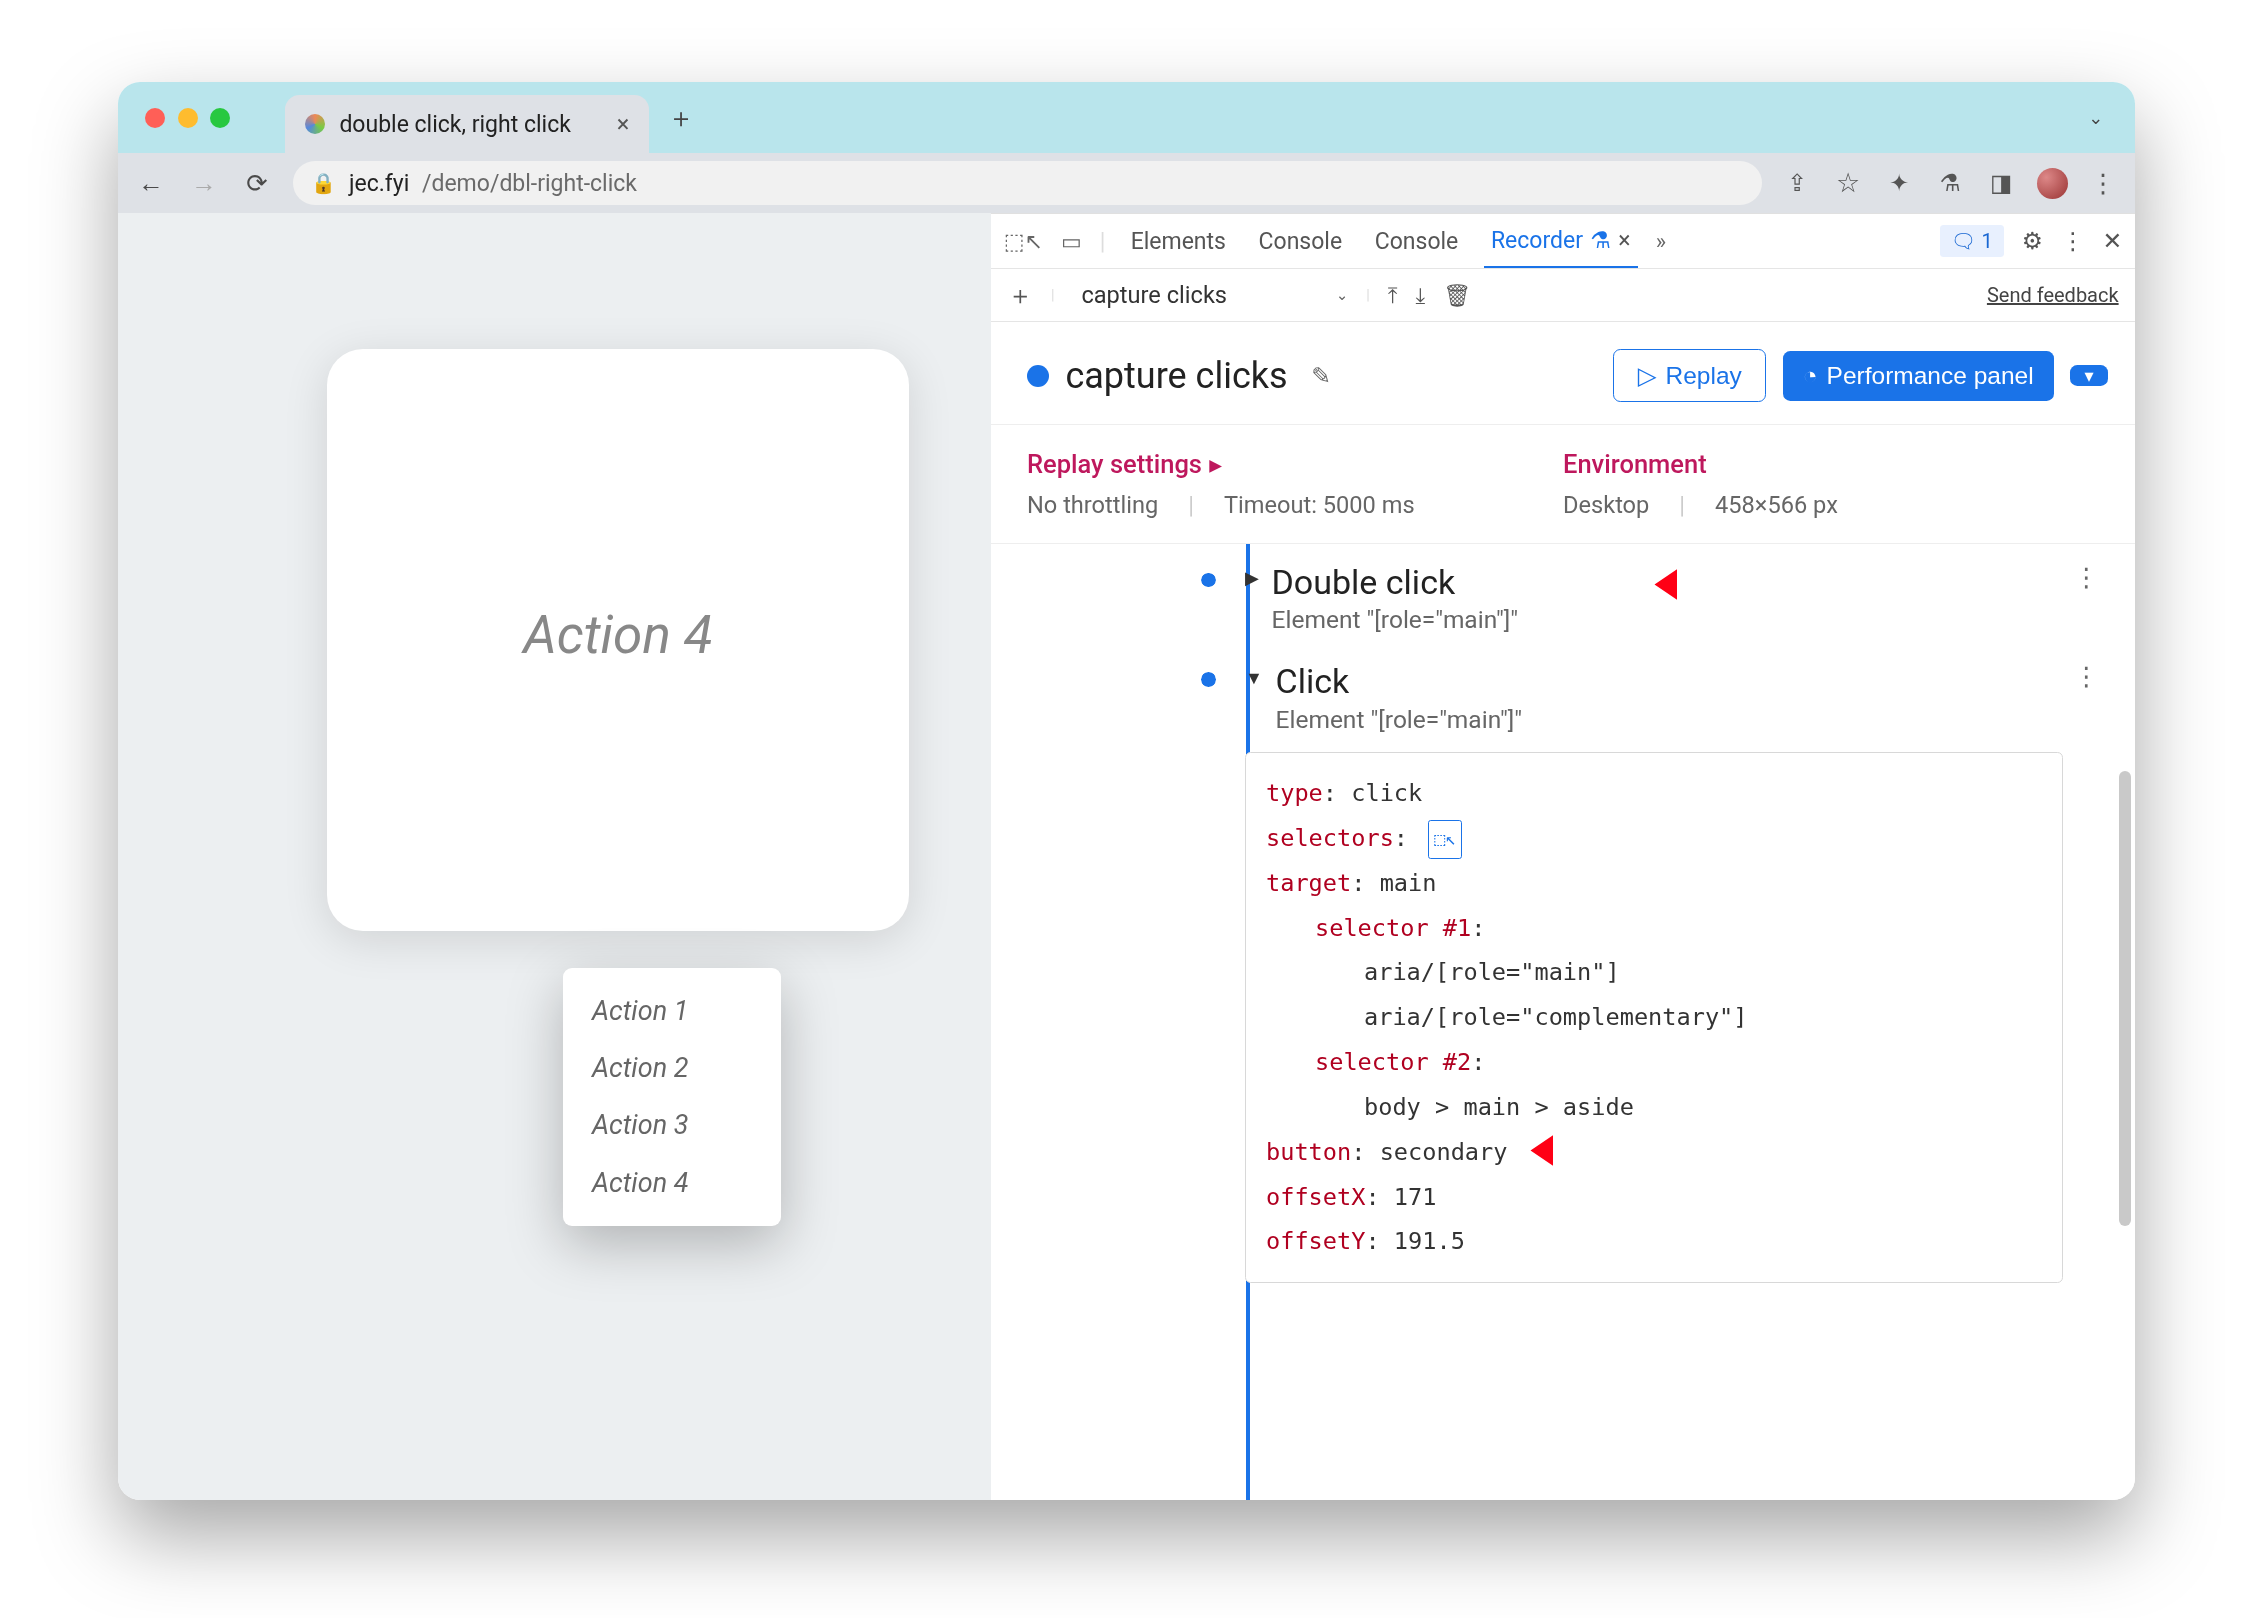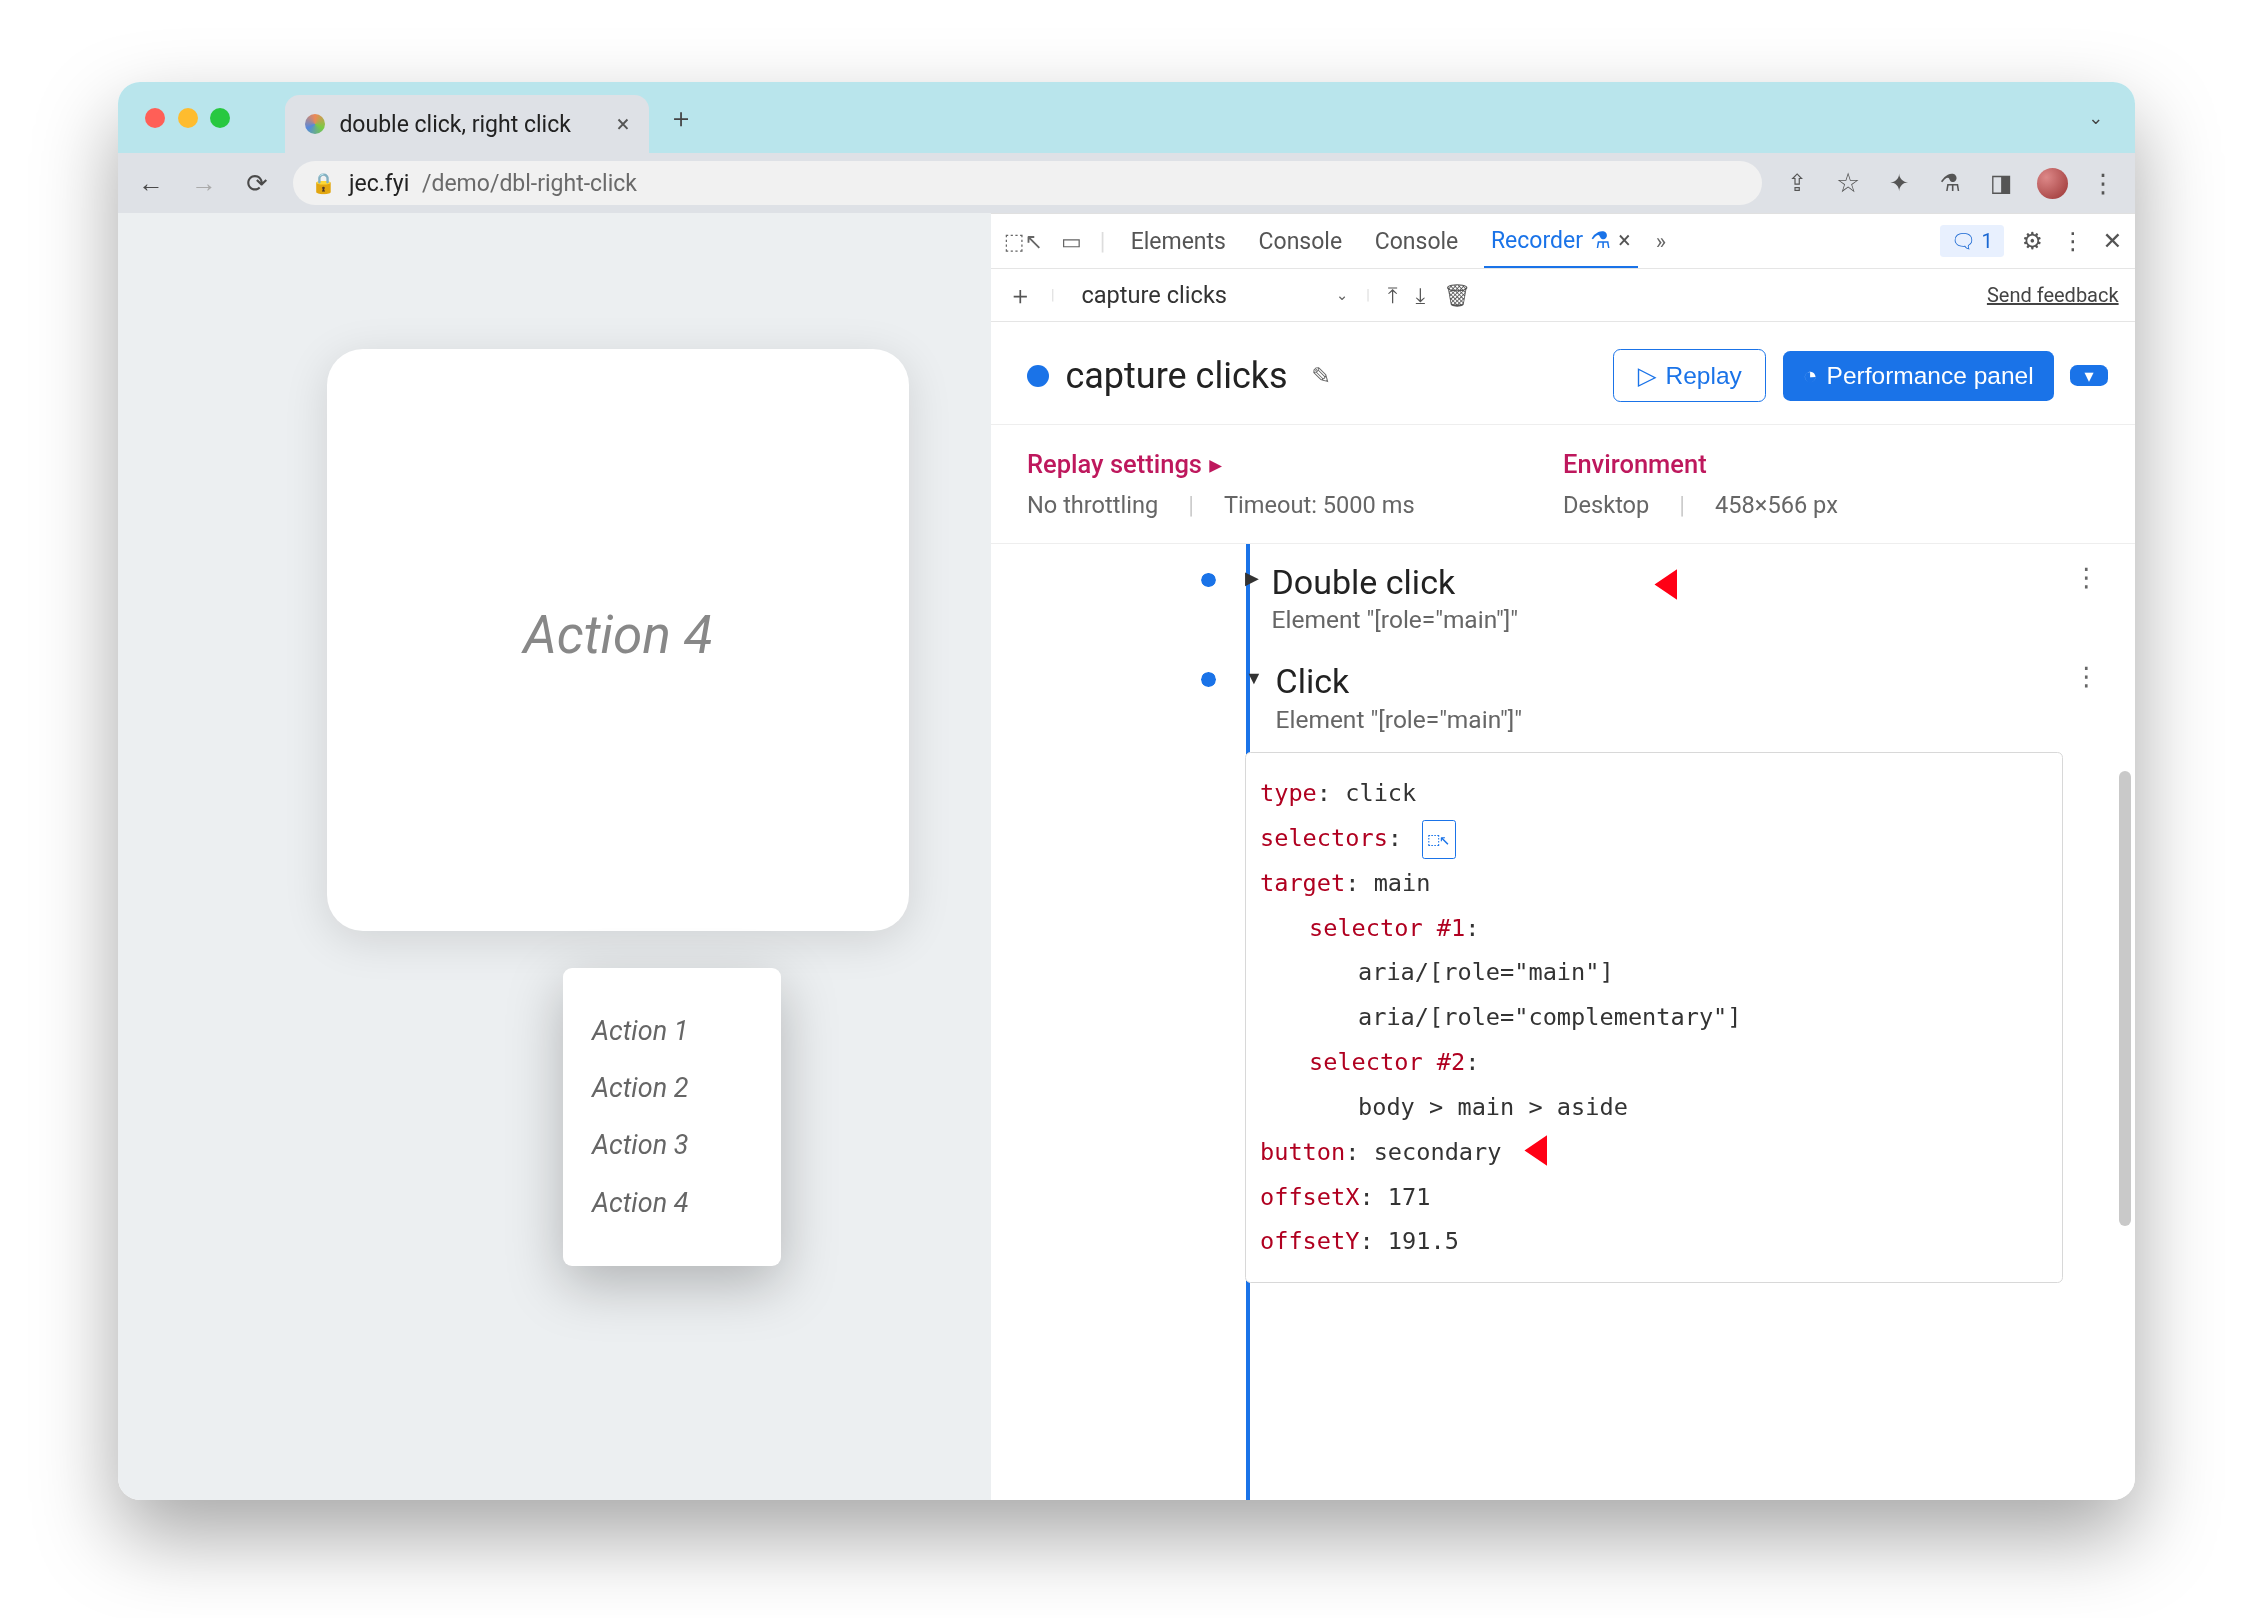--- a/index.html
+++ b/index.html
@@ -30,21 +30,21 @@
 .iconbtn { width:31px; height:31px; display:flex; align-items:center; justify-content:center; font-size:23.6px; color:#555; cursor:pointer; }
 .star { font-size:27px; }
 .avatar { width:31px; height:31px; border-radius:50%; background:radial-gradient(circle at 30% 30%, #d88, #933); }
 .kebab { font-size:25.5px; }
 
 
 .body { flex:1; display:flex; min-height:0; }
 .page { width: 873px; background:#eceff1; position:relative;font-style:italic; }
 .card { position:absolute; left:209px; top:136px; width:582px; height:582px; background:#fff; border-radius:36px; box-shadow:0 9px 45px rgba(0,0,0,0.12); display:flex; flex-direction:column; align-items:center; padding-top:255px; }
 .card h1 { font-size:53px; font-weight:400; color:#888; }
-.menu { position:absolute; left:445px; top:755px; width:218px; background:#fff; border-radius:9px; box-shadow:0 18px 55px rgba(0,0,0,0.25); padding:34px 0; }
+.menu { position:absolute; left:445px; top:755px; width:218px; background:#fff; border-radius:9px; box-shadow:0 18px 55px rgba(0,0,0,0.25); padding:14px 0; }
 .menu .mi { padding:12.7px 29px; font-size:27px; color:#666; cursor:pointer; }
 
 
 .dt { flex:1; background:#fff; display:flex; flex-direction:column; border-top:0.9px solid #e0e0e0; min-width:0; }
 .dt-tabs { height:55px; border-bottom:0.9px solid #e5e5e5; display:flex; align-items:center; padding:0 12.7px; gap:18px; font-size:23px; color:#555; }
 .dt-tabs .t { padding:12.7px 7.3px; cursor:pointer; }
 .dt-tabs .t.active { color:#1a73e8; border-bottom:2.7px solid #1a73e8; font-weight:400; display:flex; align-items:center; gap:7.3px; }
 .dt-tabs .iconinline { font-size:22px; color:#666; }
 .dt-tabs .issue { background:#e8f0fe; color:#1967d2; border-radius:3.6px; padding:3.6px 11px; font-size:20px; display:flex; align-items:center; gap:5.5px; }
 .dt-tabs .gear, .dt-tabs .more, .dt-tabs .closex { color:#555; font-size:23.6px; cursor:pointer; }
@@ -73,21 +73,21 @@
 
 .steps { flex:1; overflow:auto; position:relative; padding:18px 36px 36px 227px; }
 .timeline { position:absolute; left:255px; top:0; bottom:0; width:3.6px; background:#1a73e8; }
 .step { position:relative; margin-bottom:27px; }
 .stepdot { position:absolute; left:-44px; top:11px; width:14.5px; height:14.5px; border-radius:50%; background:#1a73e8; outline:3.6px solid #fff; }
 .stephdr { display:flex; align-items:flex-start; gap:12.7px; }
 .twist { font-size:18px; color:#333; cursor:pointer; margin-top:5.5px; }
 .steptitle { font-size:34px; color:#222; }
 .stepsub { font-size:24.5px; color:#666; margin-top:3.6px; }
 .stepmore { margin-left:auto; color:#666; font-size:25.5px; cursor:pointer; }
-.stepbody { margin-top:18px; border:0.9px solid #d8d8d8; border-radius:5.5px; padding:18px 14px; font-family:ui-monospace,Menlo,monospace; font-size:23.6px; line-height:1.9; color:#333; background:#fff; max-width:818px; }
+.stepbody { margin-top:18px; border:0.9px solid #d8d8d8; border-radius:5.5px; padding:18px 20px; font-family:ui-monospace,Menlo,monospace; font-size:23.6px; line-height:1.9; color:#333; background:#fff; max-width:818px; }
 .k { color:#b00020; }
 .ind1 { padding-left:49px; } .ind2 { padding-left:98px; }
 .selectorbadge { display:inline-block; border:0.9px solid #1a73e8; padding:1.8px 5.5px; border-radius:2.7px; font-size:18px; color:#1a73e8; margin-left:5.5px; vertical-align:middle; }
 
 
 .arrow { position:absolute; width:64px; height:45px; }
 .arrow svg { width:100%; height:100%; }
 
 
 .sbar { position:absolute; right:3.6px; top:227px; width:12.7px; height:455px; background:#c9c9c9; border-radius:7.3px; }

